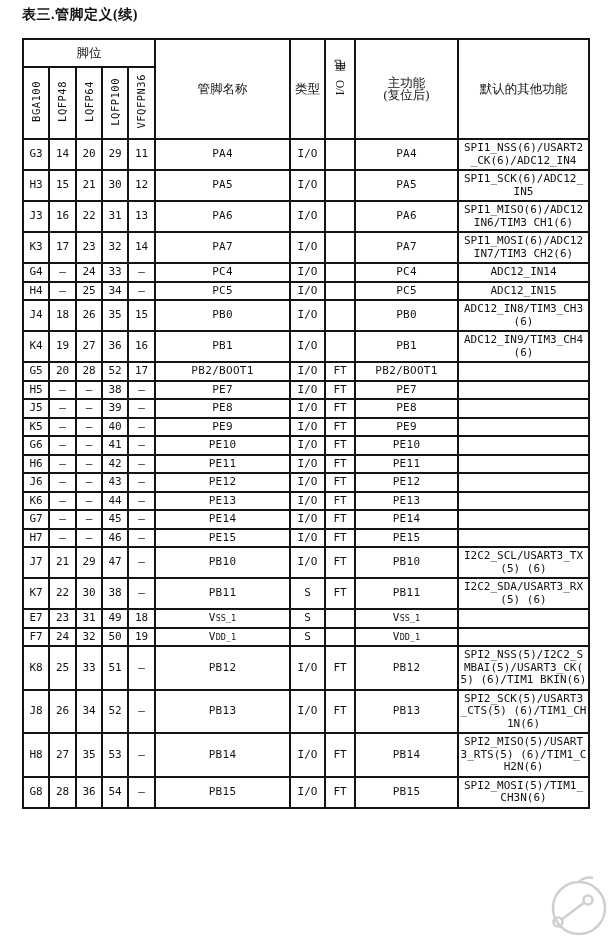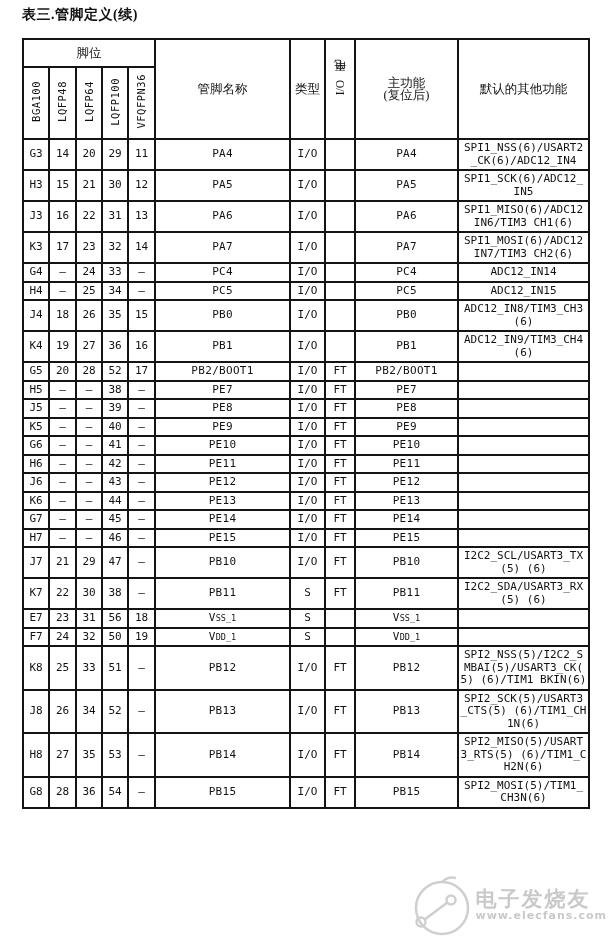--- a/index.html
+++ b/index.html
@@ -346,21 +346,21 @@
         <td class="c-type">S</td>
         <td class="c-level">FT</td>
         <td class="c-main">PB11</td>
         <td class="c-other preline">I2C2_SDA/USART3_RX
 (5) (6)</td>
       </tr>
       <tr>
         <td class="c-pin">E7</td>
         <td class="c-pin">23</td>
         <td class="c-pin">31</td>
-        <td class="c-pin">56</td>
+        <td class="c-pin">49</td>
         <td class="c-pin">18</td>
         <td class="c-name"><span>V</span><span class="vsub">SS_1</span></td>
         <td class="c-type">S</td>
         <td class="c-level"></td>
         <td class="c-main"><span>V</span><span class="vsub">SS_1</span></td>
         <td class="c-other preline"></td>
       </tr>
       <tr>
         <td class="c-pin">F7</td>
         <td class="c-pin">24</td>
@@ -432,17 +432,13 @@
 </table>
 
 <div class="watermark">
   <svg width="62" height="62" viewBox="0 0 62 62">
     <circle cx="34" cy="34" r="26" fill="none" stroke="#cfcfcf" stroke-width="2.5"></circle>
     <line x1="16" y1="46" x2="40" y2="28" stroke="#cfcfcf" stroke-width="2.5"></line>
     <circle cx="13" cy="48" r="4.5" fill="none" stroke="#cfcfcf" stroke-width="2.5"></circle>
     <circle cx="43" cy="26" r="4.5" fill="none" stroke="#cfcfcf" stroke-width="2.5"></circle>
     <path d="M34 8 Q40 2 48 4" fill="none" stroke="#cfcfcf" stroke-width="2.5"></path>
   </svg>
-  <div class="wm-text">
-    <span class="wm-brand">电子发烧友</span>
-    <span class="wm-site">www.elecfans.com</span>
-  </div>
 </div>
 
 </body></html>

